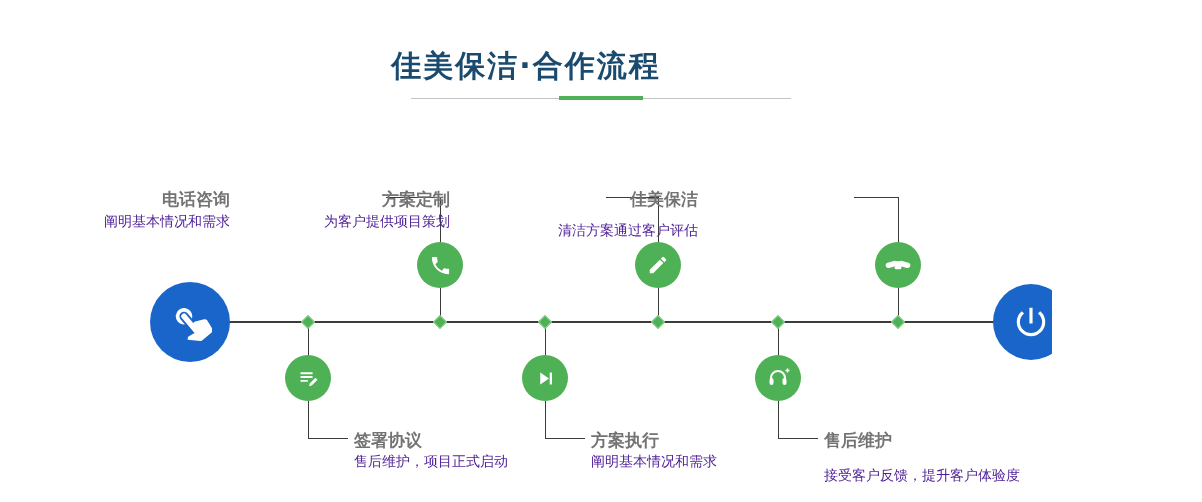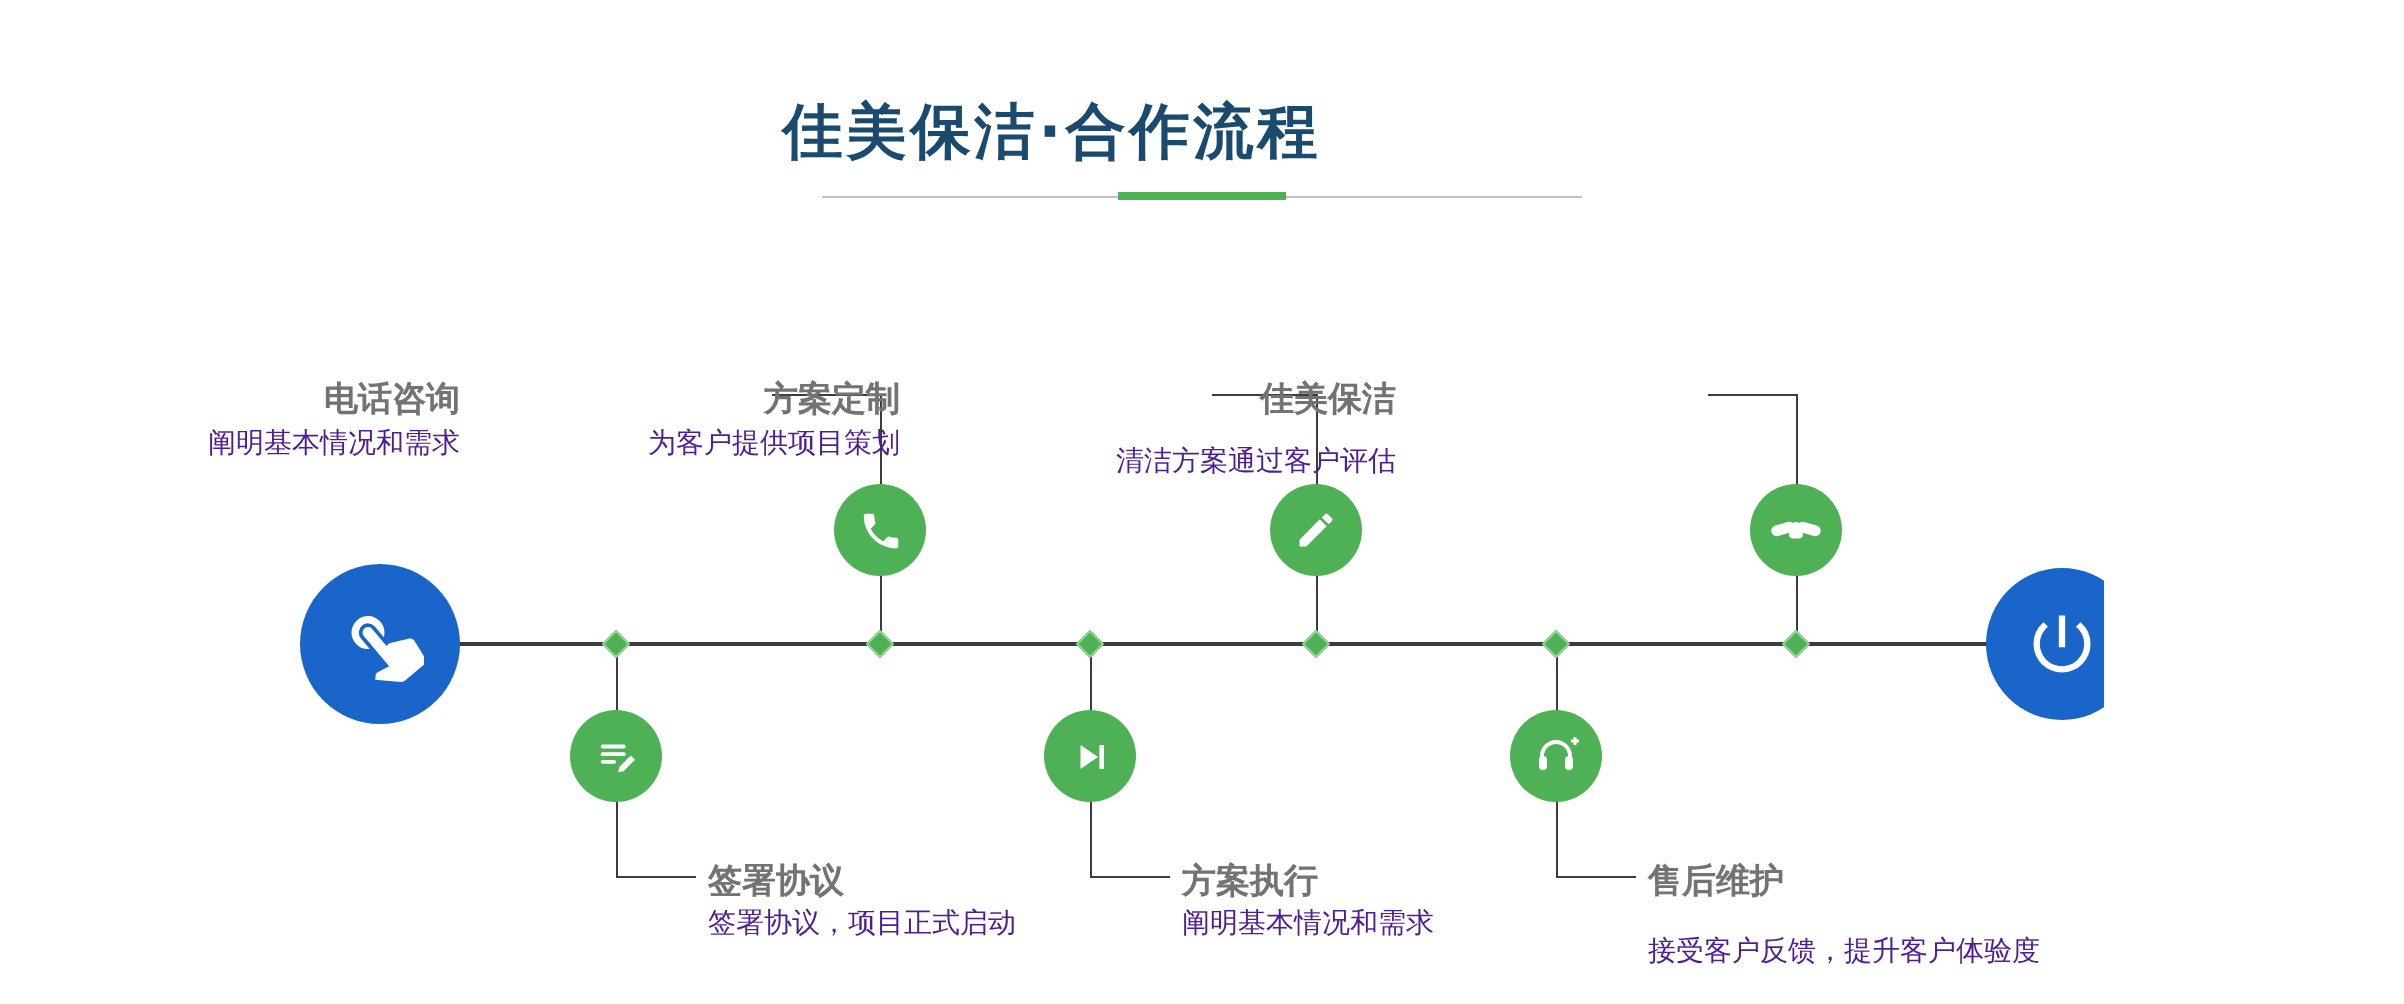--- a/index.html
+++ b/index.html
@@ -144,19 +144,19 @@
   <div class="diamond" style="left:893px;top:317px"></div>
 
   <div class="step-title ta-r" style="right:822px;top:188px">电话咨询</div>
   <div class="step-desc  ta-r" style="right:822px;top:213px">阐明基本情况和需求</div>
   <div class="step-title ta-r" style="right:602px;top:188px">方案定制</div>
   <div class="step-desc  ta-r" style="right:602px;top:213px">为客户提供项目策划</div>
   <div class="step-title ta-r" style="right:354px;top:188px">佳美保洁</div>
   <div class="step-desc  ta-r" style="right:354px;top:222px">清洁方案通过客户评估</div>
 
   <div class="step-title" style="left:354px;top:429px">签署协议</div>
-  <div class="step-desc" style="left:354px;top:453px">签署协议，项目正式启动</div>
+  <div class="step-desc" style="left:354px;top:453px">售后维护，项目正式启动</div>
   <div class="step-title" style="left:591px;top:429px">方案执行</div>
   <div class="step-desc" style="left:591px;top:453px">阐明基本情况和需求</div>
   <div class="step-title" style="left:824px;top:429px">售后维护</div>
   <div class="step-desc" style="left:824px;top:467px">接受客户反馈，提升客户体验度</div>
 
 </div>
 
 </body></html>

